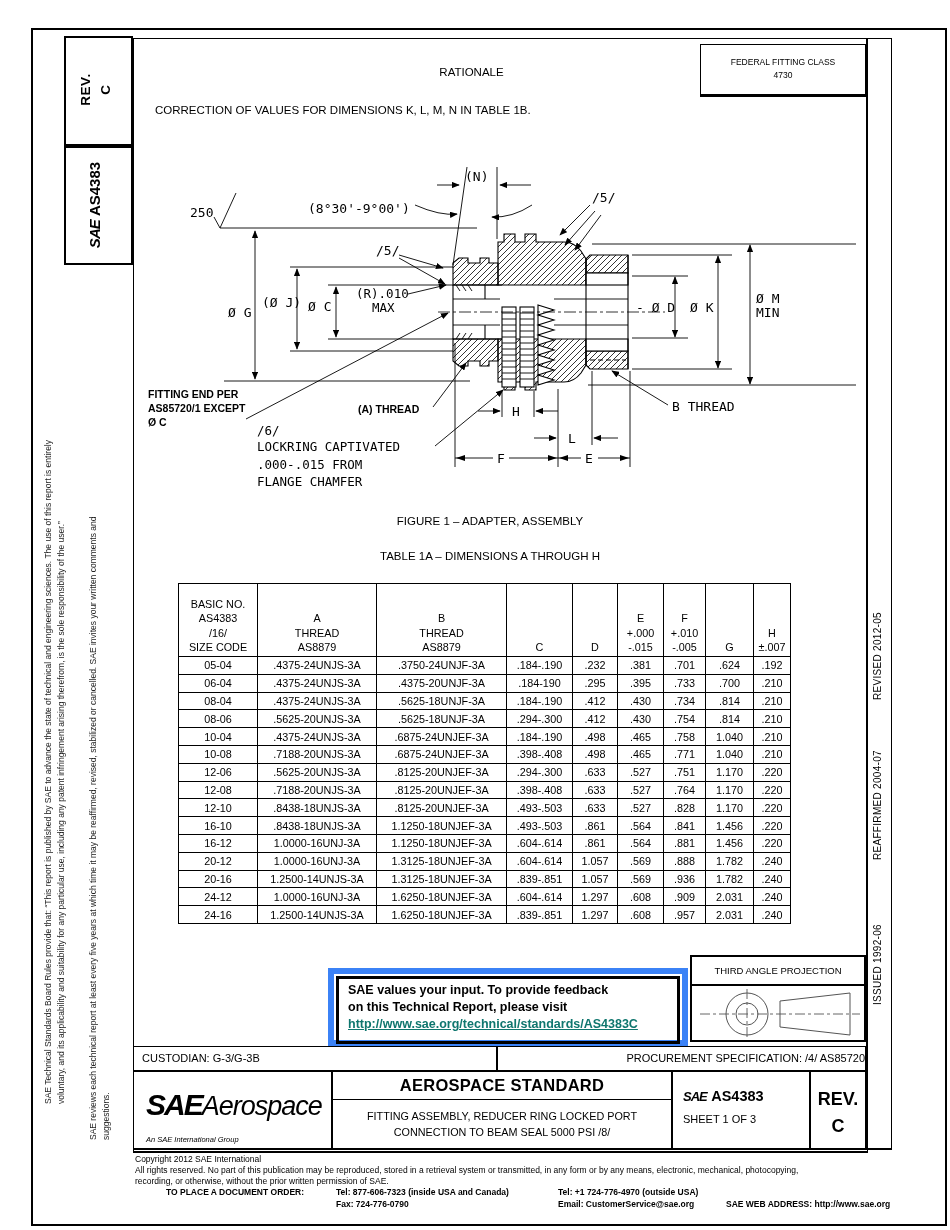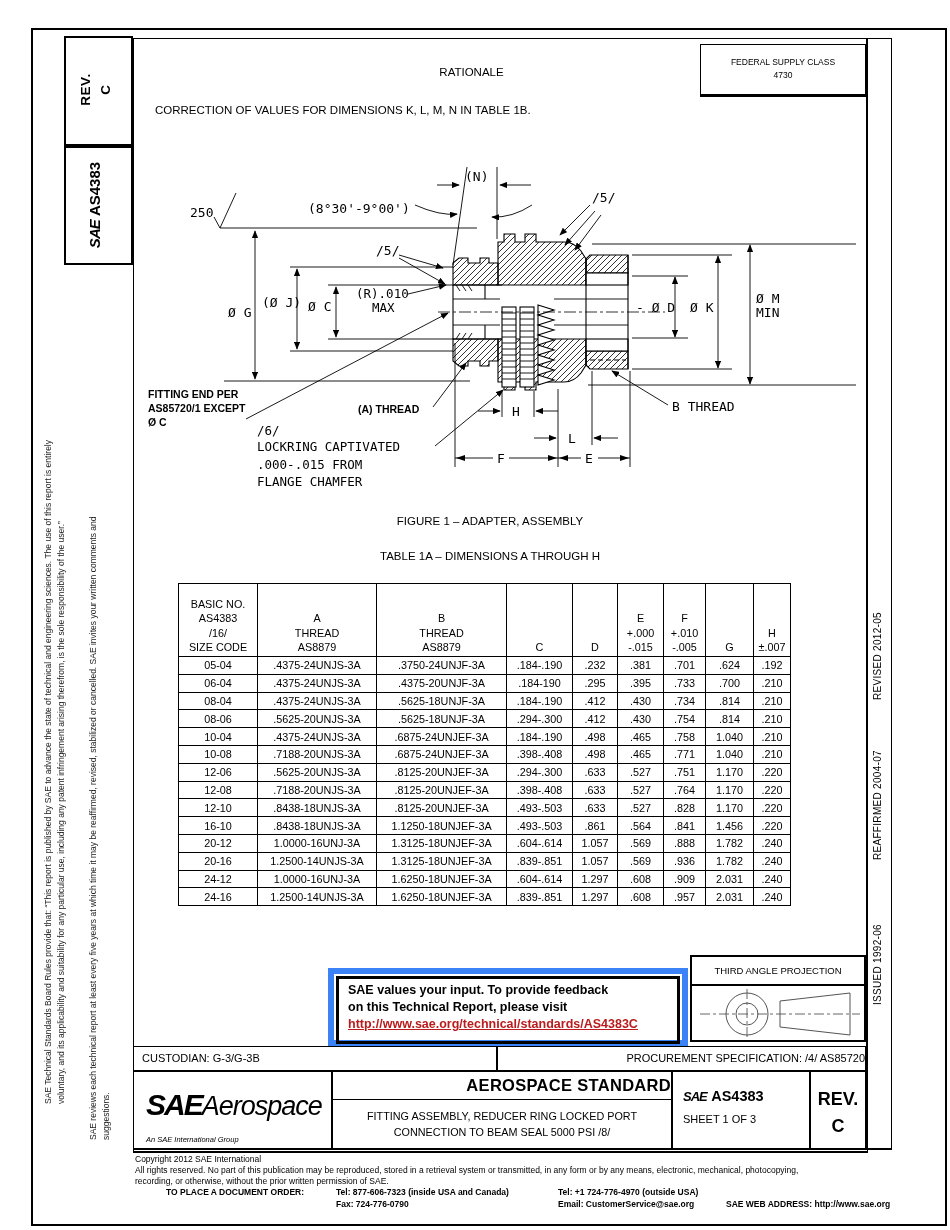--- a/index.html
+++ b/index.html
@@ -22,32 +22,32 @@
   .fsc-box{left:700px;top:44px;width:166px;height:53px;border:1px solid #000;border-bottom:3px solid #000;box-sizing:border-box;text-align:center;font-size:8.5px;line-height:1.5;padding-top:11px;}
   .rationale{left:133px;top:66px;width:677px;text-align:center;font-size:11.5px;}
   .correction{left:155px;top:104px;font-size:11.5px;}
   .fig-caption{left:130px;top:515px;width:720px;text-align:center;font-size:11.5px;}
   .tbl-title{left:130px;top:550px;width:720px;text-align:center;font-size:11.5px;}
   table.dims{position:absolute;left:178px;top:583px;border-collapse:collapse;table-layout:fixed;}
   table.dims th,table.dims td{border:1px solid #000;font-size:10.8px;font-weight:normal;text-align:center;padding:0 1px;height:16.8px;overflow:hidden;}
   table.dims th{white-space:pre-line;vertical-align:bottom;line-height:1.32;padding-bottom:2px;height:70px;}
   .feedback-outer{left:328px;top:968px;width:344px;height:62px;border:6px solid #3b82f6;padding:2px;box-sizing:content-box;}
   .feedback-inner{border:3px solid #000;height:56px;padding:3px 9px;font-size:12.5px;font-weight:bold;line-height:1.35;box-sizing:content-box;}
-  .feedback-inner a{color:#b91c1c;}
+  .feedback-inner a{color:#0f766e;}
   .proj-box{left:690px;top:955px;width:176px;height:87px;border:2px solid #000;box-sizing:border-box;}
   .proj-head{height:27px;border-bottom:2px solid #000;text-align:center;font-size:9.5px;line-height:27px;}
   .cust-box{left:133px;top:1046px;width:364px;height:25px;border:1px solid #000;box-sizing:border-box;font-size:11px;line-height:23px;padding-left:8px;}
   .proc-box{left:497px;top:1046px;width:369px;height:25px;border:1px solid #000;box-sizing:border-box;font-size:11px;line-height:23px;text-align:right;}
   .ft-box{top:1071px;height:79px;border:1px solid #000;border-bottom:2px solid #000;box-sizing:border-box;}
   .logo-box{left:133px;width:199px;padding-top:18px;padding-left:12px;}
   .logo-main{font-style:italic;font-weight:900;font-size:30px;letter-spacing:-2px;line-height:1;}
   .logo-sub{font-style:italic;font-size:27px;letter-spacing:-1px;line-height:1;}
   .logo-tag{font-style:italic;font-size:7.5px;margin-top:15px;}
   .title-box{left:332px;width:340px;}
-  .tb-head{height:27px;border-bottom:1px solid #000;text-align:right;font-weight:bold;font-size:16.5px;line-height:27px;letter-spacing:.3px;}
+  .tb-head{height:27px;border-bottom:1px solid #000;text-align:center;font-weight:bold;font-size:16.5px;line-height:27px;letter-spacing:.3px;}
   .tb-sub{padding-top:8px;text-align:center;font-size:10.8px;line-height:1.5;}
   .doc-box{left:672px;width:138px;padding-top:15px;padding-left:10px;box-sizing:border-box;}
   .doc-num{font-size:14.5px;font-weight:bold;}
   .doc-sheet{font-size:11px;margin-top:8px;}
   .rev-box{left:810px;width:56px;text-align:center;font-weight:bold;font-size:18px;line-height:1.5;padding-top:14px;}
   .copyright{left:135px;top:1154px;width:810px;font-size:8.5px;line-height:1.3;}
   .cr-bold{font-weight:bold;}
   .cr-row{position:relative;height:12px;margin-left:31px;}
   .cr-row span{position:absolute;white-space:nowrap;}
   .cr-c0{left:0;} .cr-c1{left:170px;} .cr-c2{left:392px;} .cr-c3{left:560px;}
@@ -71,21 +71,21 @@
 <div class="abs rot-block legal legal1">SAE Technical Standards Board Rules provide that: “This report is published by SAE to advance the state of technical and engineering sciences. The use of this report is entirely
 voluntary, and its applicability and suitability for any particular use, including any patent infringement arising therefrom, is the sole responsibility of the user.”</div>
 <div class="abs rot-block legal legal2">SAE reviews each technical report at least every five years at which time it may be reaffirmed, revised, stabilized or cancelled. SAE invites your written comments and
 suggestions.</div>
 
 <div class="abs rot date-item" style="top:700px;">REVISED 2012-05</div>
 <div class="abs rot date-item" style="top:860px;">REAFFIRMED 2004-07</div>
 <div class="abs rot date-item" style="top:1005px;">ISSUED 1992-06</div>
 
 <div class="abs fsc-box">
-  <div>FEDERAL SUPPLY CLASS</div>
+  <div>FEDERAL FITTING CLASS</div>
   <div>4730</div>
 </div>
 <div class="abs rationale">RATIONALE</div>
 <div class="abs correction">CORRECTION OF VALUES FOR DIMENSIONS K, L, M, N IN TABLE 1B.</div>
 
 <svg class="abs" style="left:140px;top:155px;" width="720" height="350" viewBox="0 0 720 350">
   <defs>
     <marker id="ah" viewBox="0 0 10 8" refX="9" refY="4" markerWidth="9" markerHeight="7" orient="auto-start-reverse">
       <path d="M0,0 L10,4 L0,8 z" fill="#000"></path>
     </marker>
@@ -374,20 +374,31 @@
         <td>.8438-18UNJS-3A</td>
         <td>1.1250-18UNJEF-3A</td>
         <td>.493-.503</td>
         <td>.861</td>
         <td>.564</td>
         <td>.841</td>
         <td>1.456</td>
         <td>.220</td>
       </tr>
       <tr>
+        <td>16-12</td>
+        <td>1.0000-16UNJ-3A</td>
+        <td>1.1250-18UNJEF-3A</td>
+        <td>.604-.614</td>
+        <td>.861</td>
+        <td>.564</td>
+        <td>.881</td>
+        <td>1.456</td>
+        <td>.220</td>
+      </tr>
+      <tr>
         <td>20-12</td>
         <td>1.0000-16UNJ-3A</td>
         <td>1.3125-18UNJEF-3A</td>
         <td>.604-.614</td>
         <td>1.057</td>
         <td>.569</td>
         <td>.888</td>
         <td>1.782</td>
         <td>.240</td>
       </tr>

